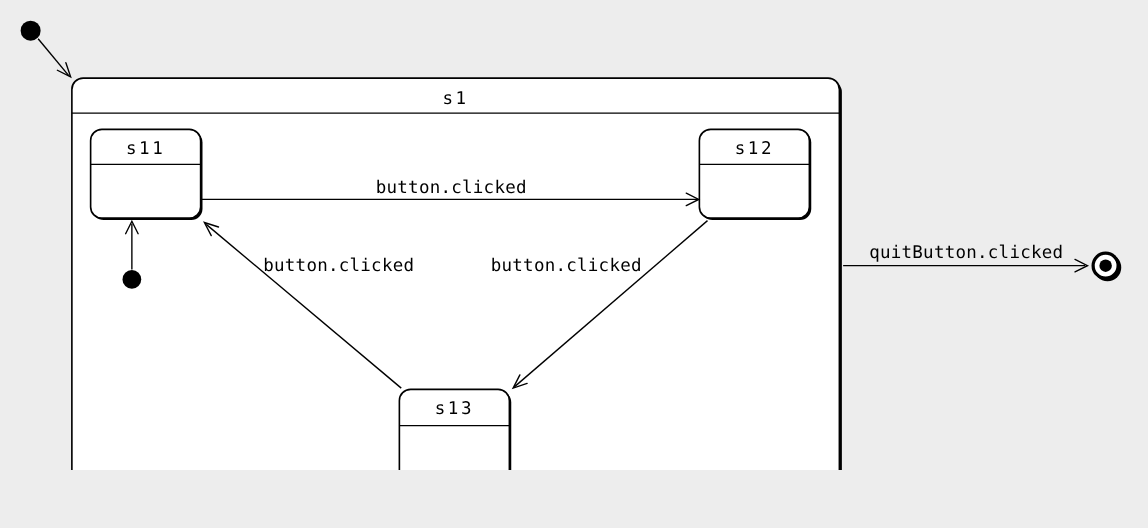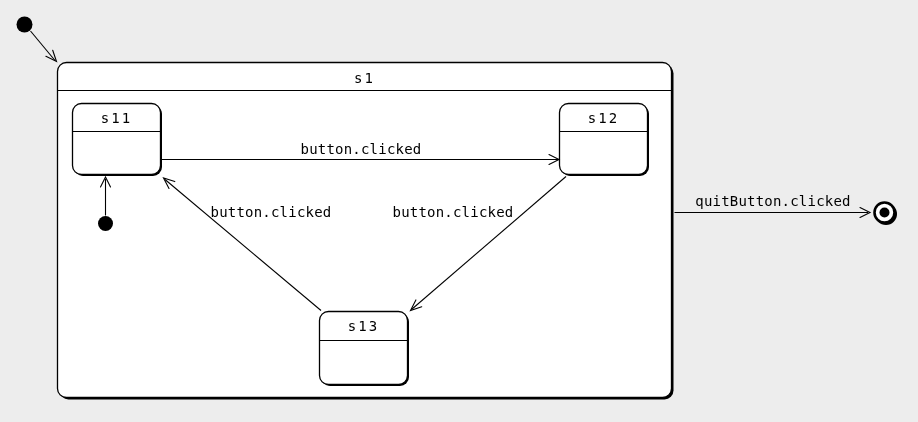--- a/index.html
+++ b/index.html
@@ -4,21 +4,21 @@
 <style>
   html, body {
     margin: 0;
     padding: 0;
     background: #ededed;
     font-family: "DejaVu Sans Mono", "Liberation Mono", monospace;
   }
   .stage {
     position: relative;
     width: 918px;
-    height: 422px;
+    height: 376px;
     overflow: hidden;
   }
   svg { display: block; }
   .state-rect   { fill: #ffffff; stroke: #000000; stroke-width: 1.3; }
   .shadow-rect  { fill: #000000; stroke: none; }
   .divider      { stroke: #000000; stroke-width: 1.1; }
   .edge         { stroke: #000000; stroke-width: 1.1; fill: none; }
   .arrowhead    { stroke: #000000; stroke-width: 1.1; fill: none; stroke-linecap: round; }
   .node-fill    { fill: #000000; }
   text {

